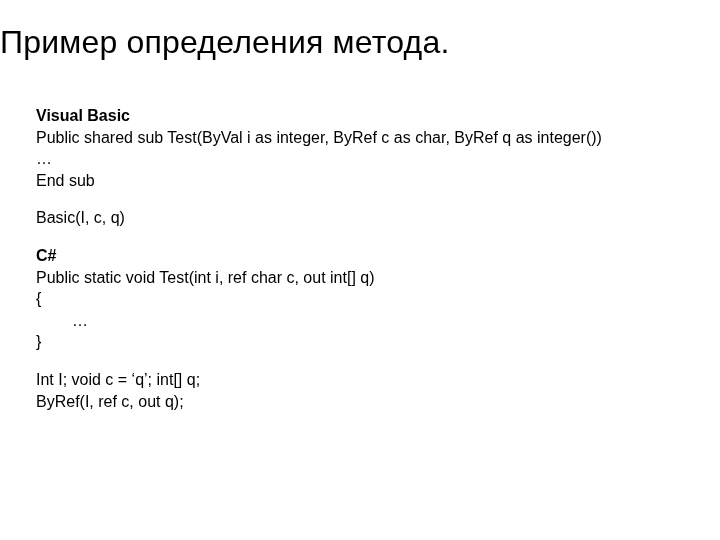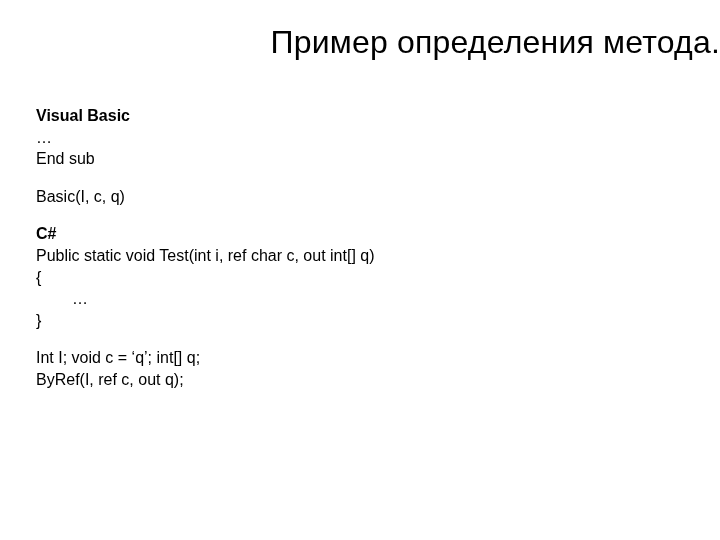--- a/index.html
+++ b/index.html
@@ -14,21 +14,21 @@
   }
   .slide {
     box-sizing: border-box;
     width: 720px;
     height: 540px;
     padding: 0;
   }
   .title {
     font-size: 32px;
     font-weight: 400;
-    text-align: right;
+    text-align: left;
     margin-top: 24px;
     margin-bottom: 44px;
     letter-spacing: 0.2px;
   }
   .body {
     padding-left: 36px;
     padding-right: 24px;
     font-size: 16px;
     line-height: 1.35;
   }
@@ -48,20 +48,21 @@
 </head>
 <body>
 
 <div class="slide">
 
   <div class="title">Пример определения метода.</div>
 
   <div class="body">
 
     <div class="bold block">Visual Basic</div>
+    <div class="block">Public shared sub Test(ByVal i as integer, ByRef c as char, ByRef q as integer())</div>
     <div class="block"> …</div>
     <div class="block">End sub</div>
 
     <div class="spacer"></div>
 
     <div class="block">Basic(I, c, q)</div>
 
     <div class="spacer"></div>
 
     <div class="bold block">C#</div>

